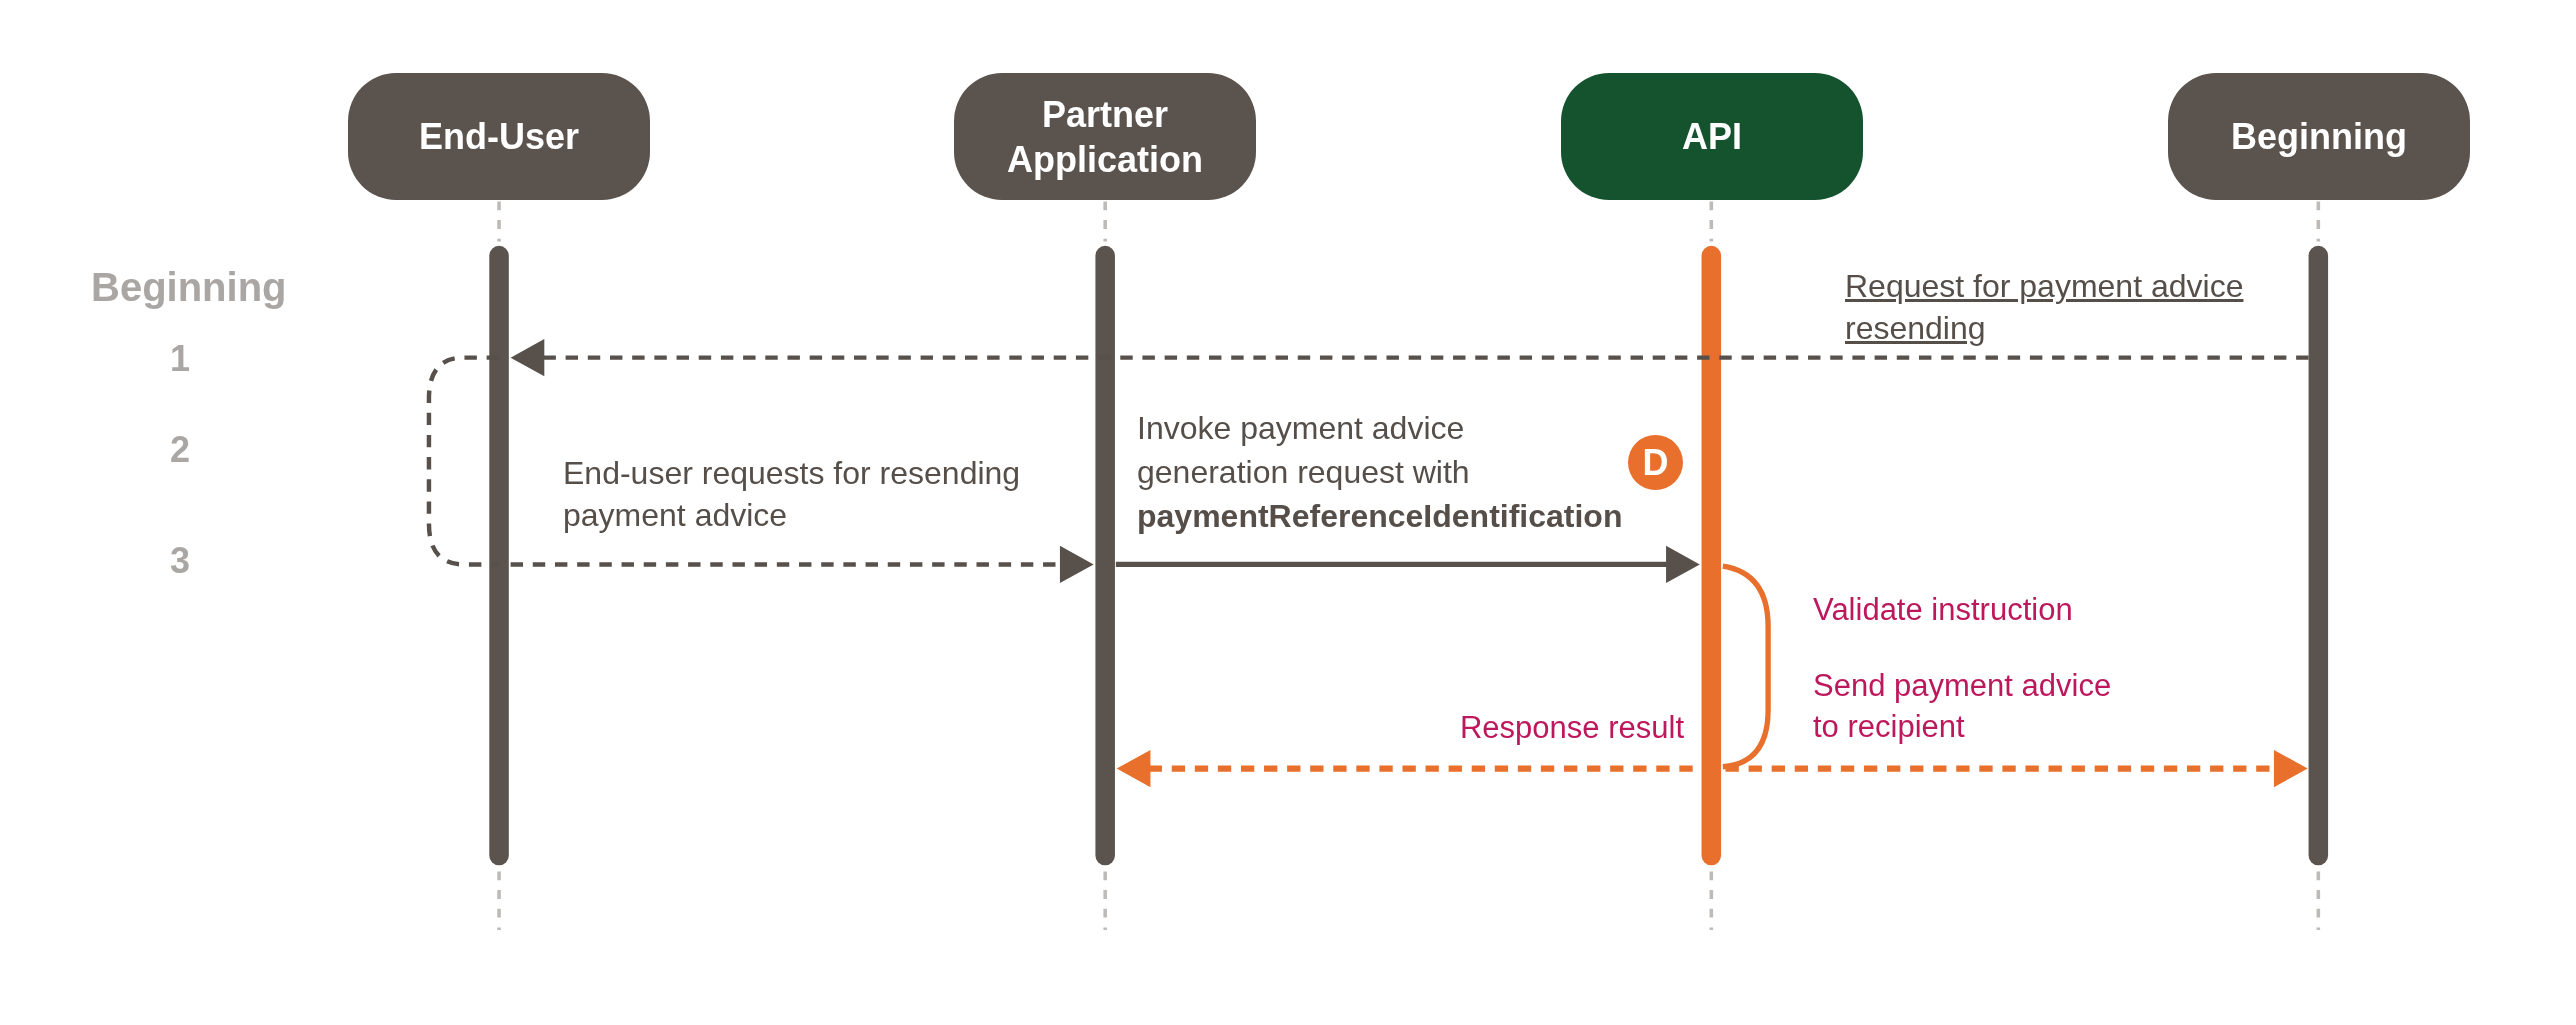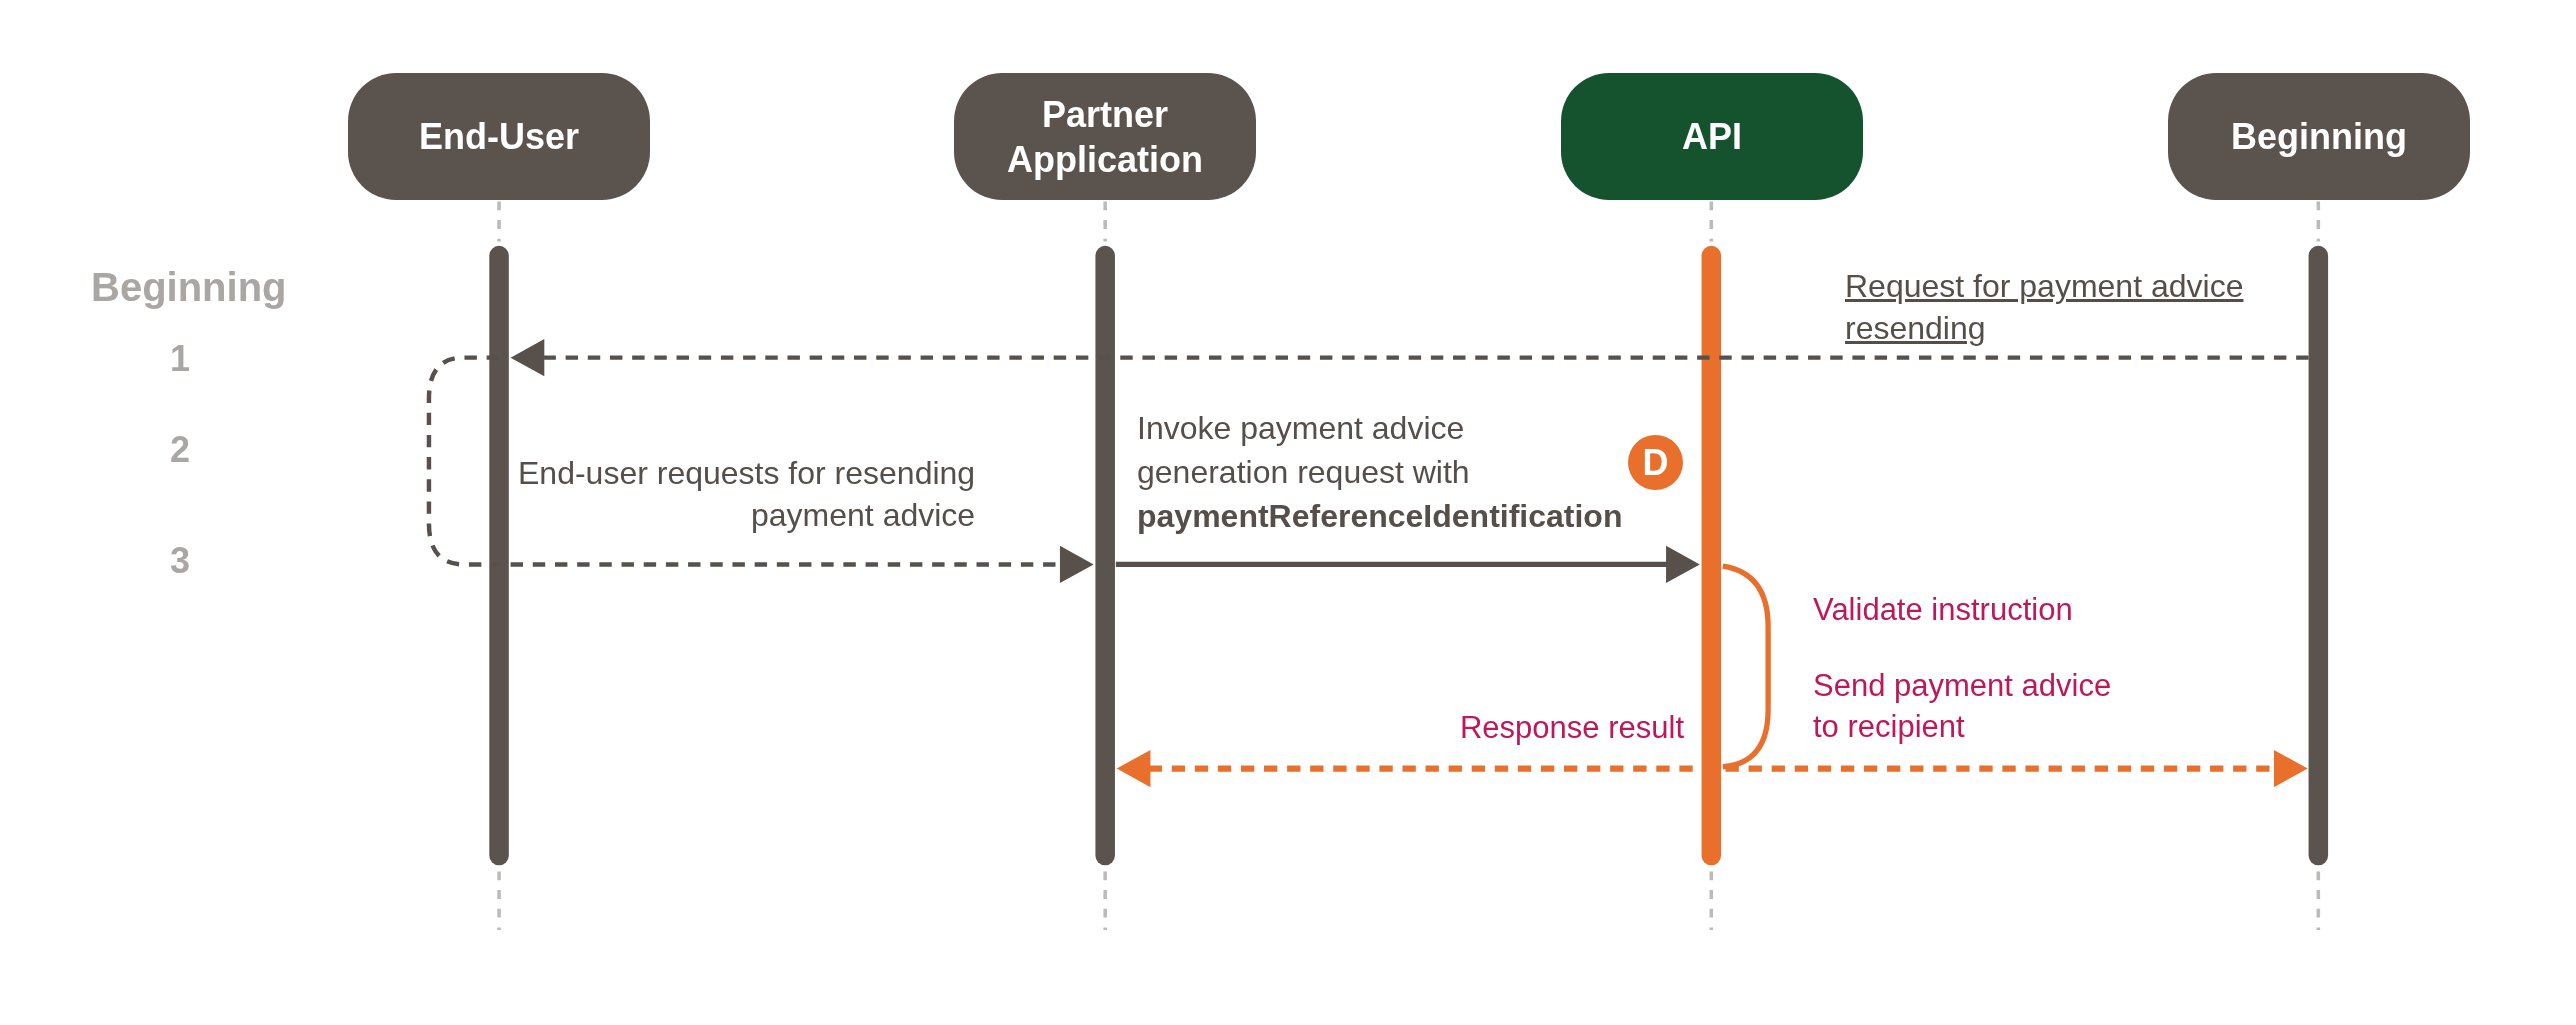--- a/index.html
+++ b/index.html
@@ -24,21 +24,21 @@
   .step-num{position:absolute;left:0;width:178px;font-size:36px;}
   .step-1{top:338px;}
   .step-2{top:429px;}
   .step-3{top:540px;}
   .msg-label{
     position:absolute;color:#554E49;font-size:32px;line-height:42px;font-weight:500;
     white-space:nowrap;text-align:left;
   }
   .msg-label .bold{font-weight:700;}
   .lbl-request{left:1845px;top:265px;text-decoration:underline;}
-  .lbl-enduser-requests{left:518px;top:452px;text-align:right;}
+  .lbl-enduser-requests{left:563px;top:452px;}
   .lbl-invoke{left:1137px;top:406px;line-height:44px;}
   .orange-label{
     position:absolute;color:#be185d;font-size:31px;line-height:41px;font-weight:500;white-space:nowrap;
   }
   .lbl-validate{left:1813px;top:589px;}
   .lbl-send{left:1813px;top:665px;}
   .lbl-response{left:1418px;top:707px;width:266px;text-align:right;}
   .badge-d{
     position:absolute;left:1628px;top:435px;width:55px;height:55px;border-radius:50%;
     background:#E8702C;color:#ffffff;font-size:36px;font-weight:700;

